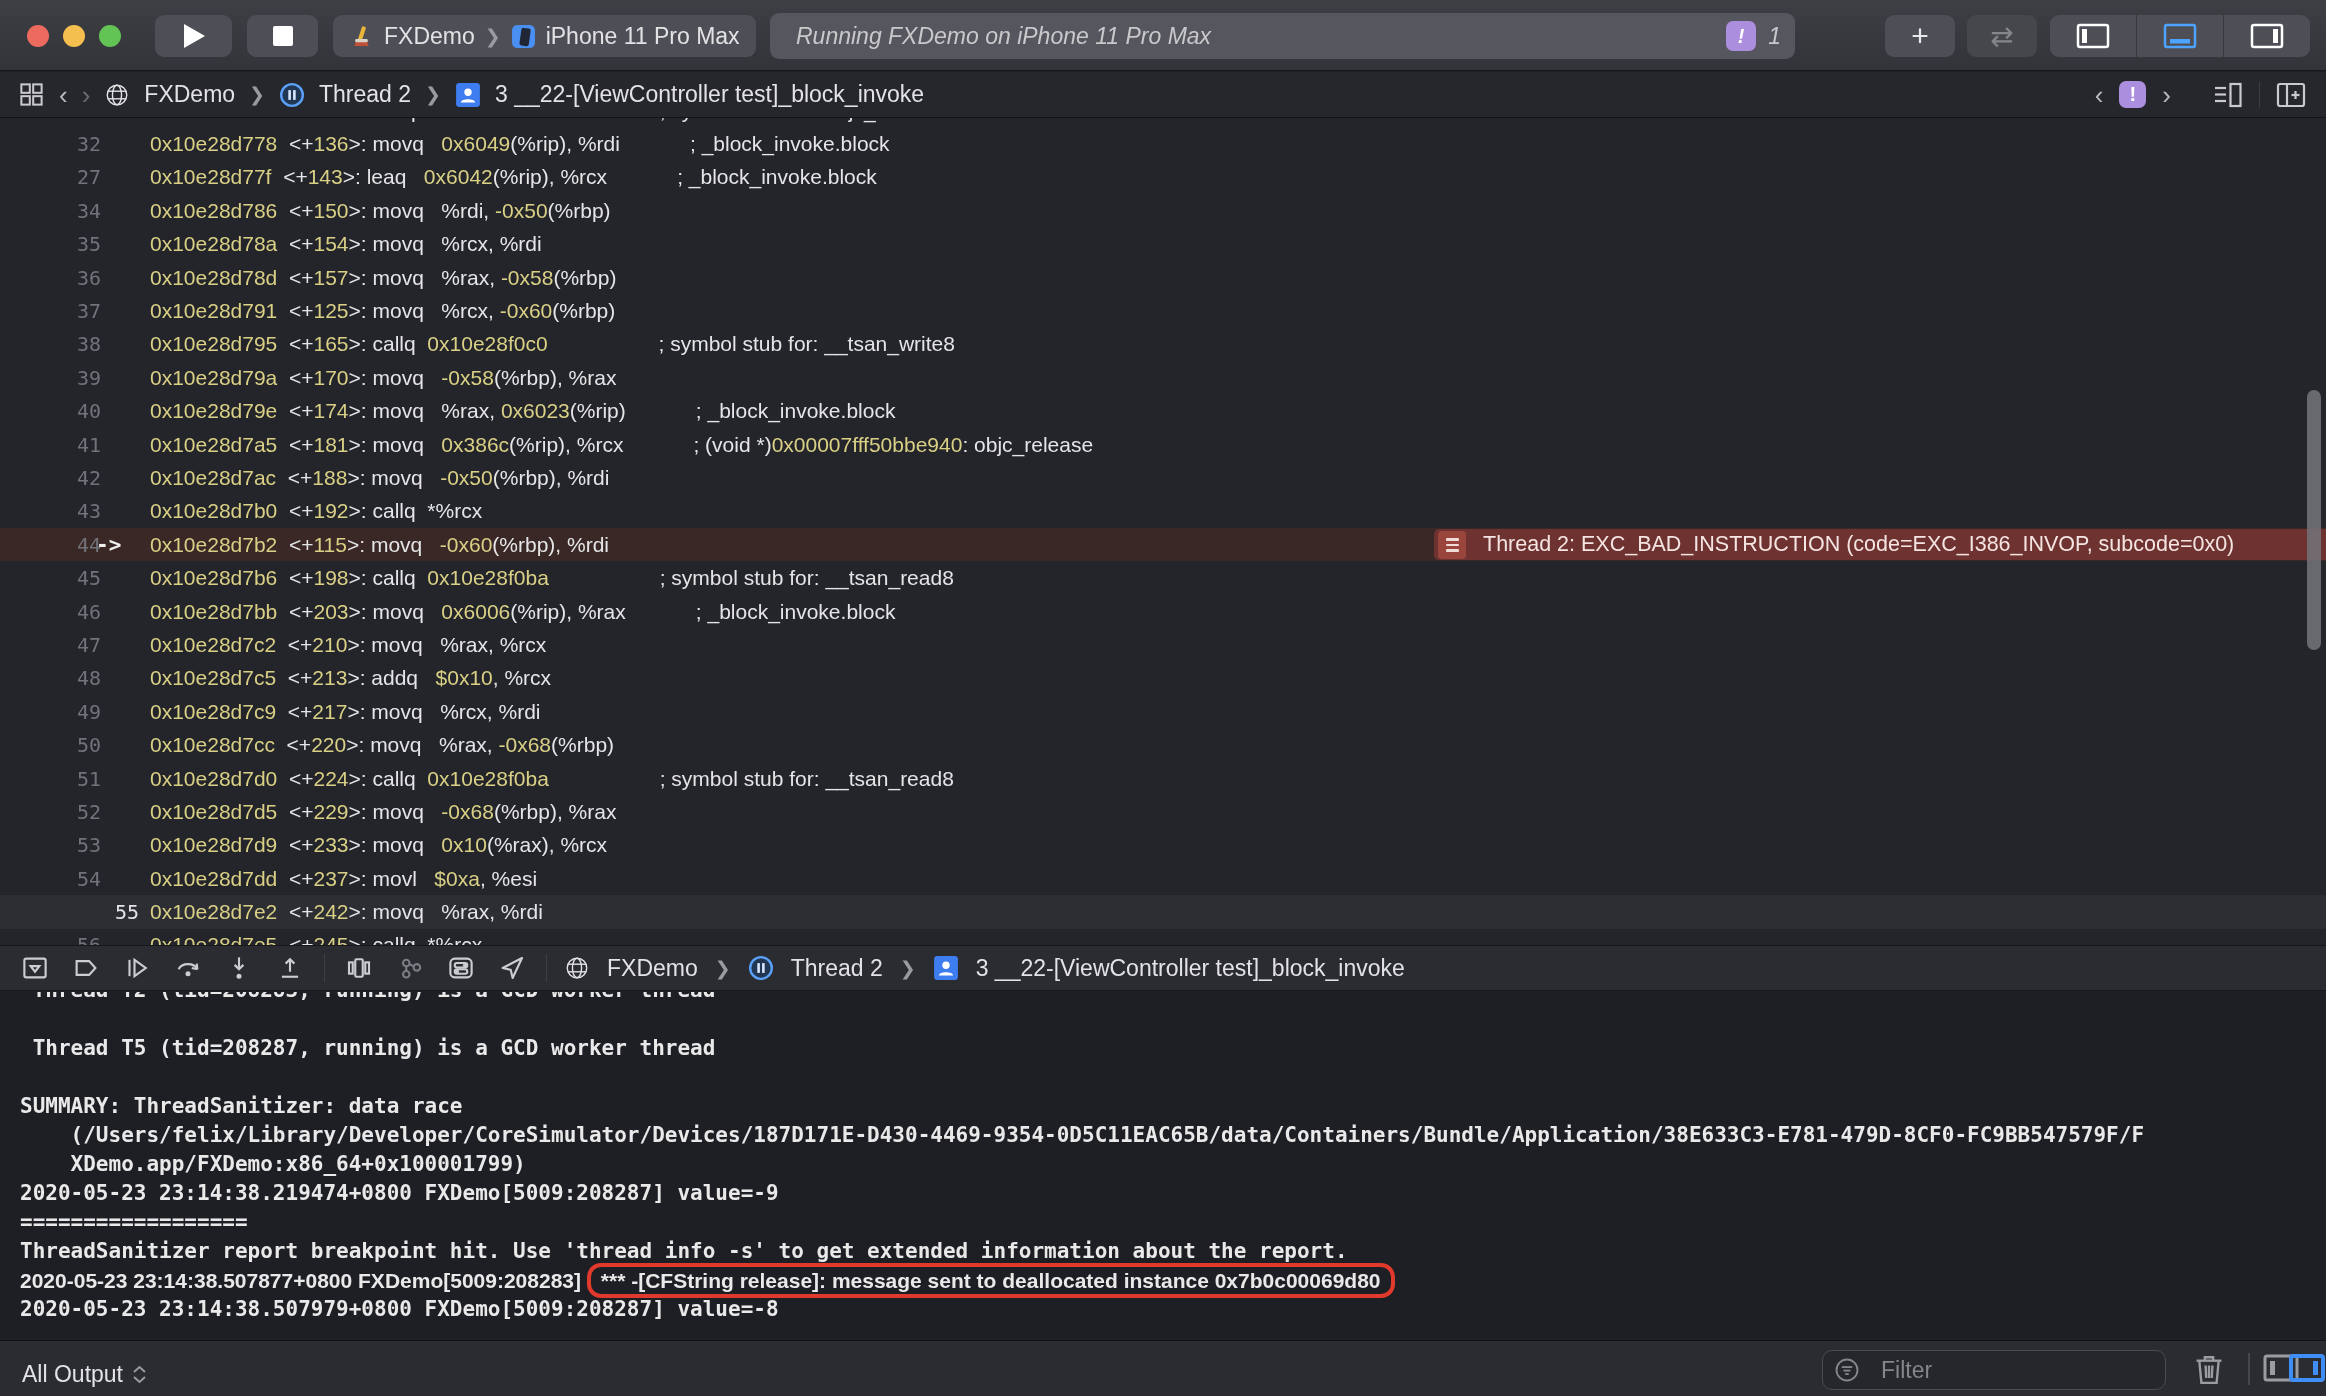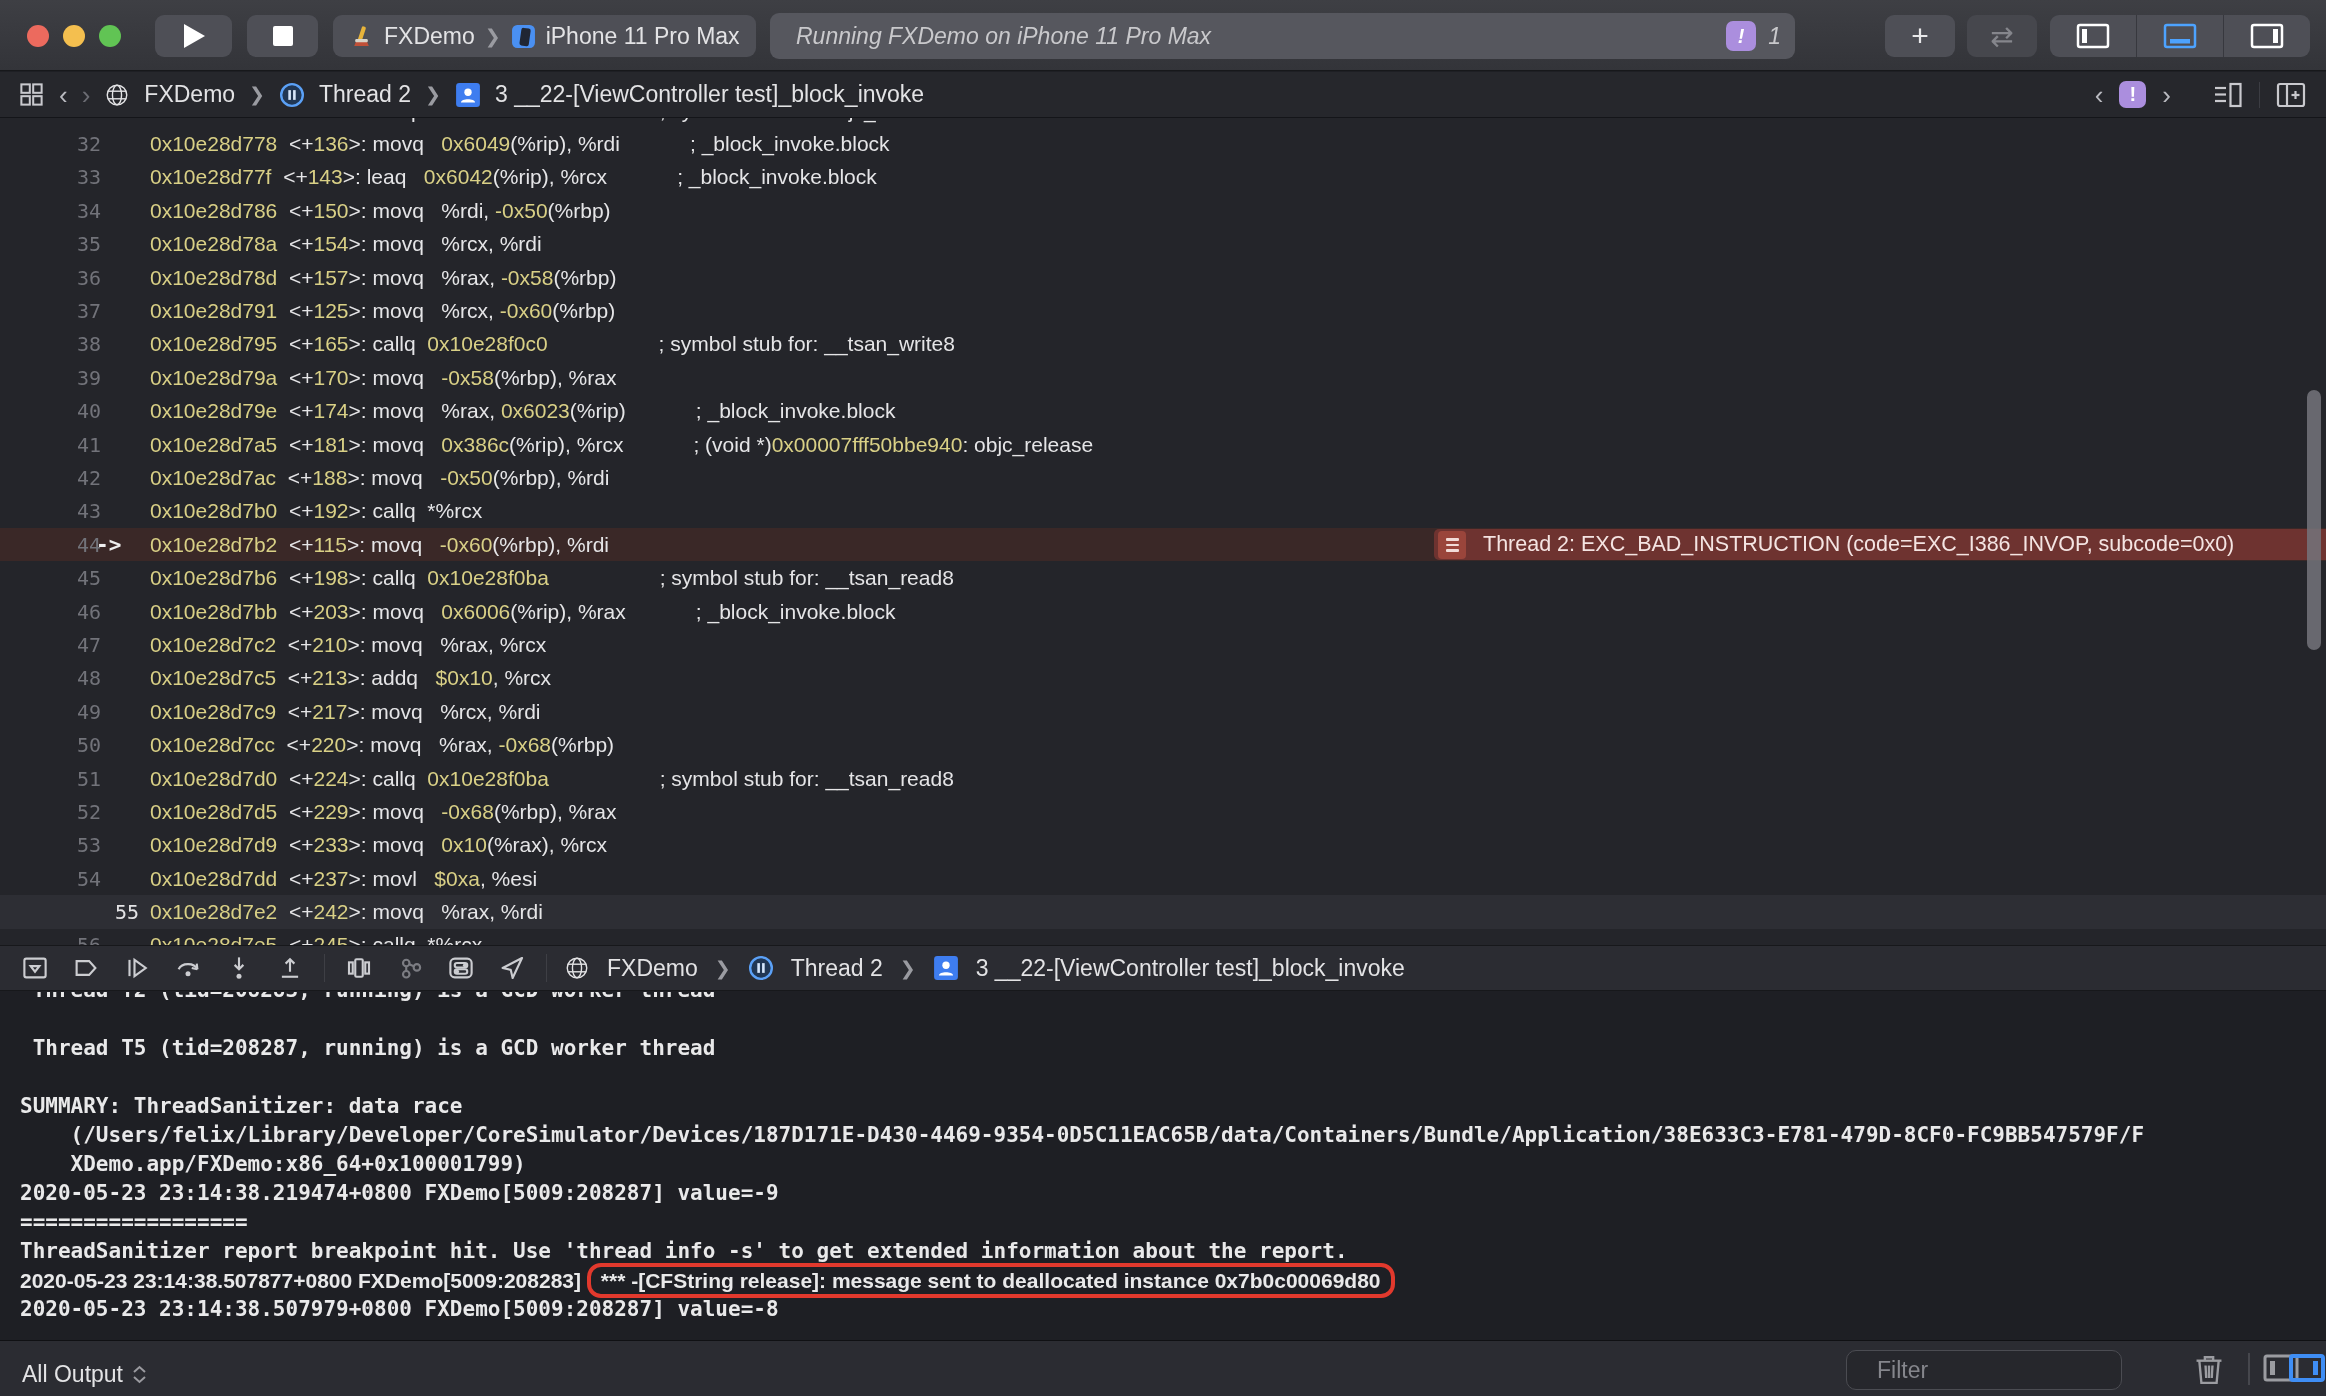--- a/index.html
+++ b/index.html
@@ -75,22 +75,22 @@
   
   .console{position:absolute;left:0;top:992px;width:100%;height:348px;background:var(--bg);overflow:hidden;}
   .cbody{margin-top:-16px;padding-left:20px;}
   .cline{font:bold 21px "DejaVu Sans Mono",monospace;color:#e9e9ea;white-space:pre;height:29px;line-height:29px;}
   .cline.green{color:var(--green);margin-top:48px;}
   .rbox{border:4px solid var(--red);border-radius:14px;padding:2px 10px;}
   
   .bottombar{position:absolute;left:0;top:1340px;width:100%;height:56px;background:var(--bar);
     border-top:1px solid #101114;display:flex;align-items:center;padding:11px 14px 0 22px;font-size:23px;}
   .updown{display:flex;flex-direction:column;margin-left:9px;gap:1px;}
-  .filter{position:absolute;left:1822px;top:9px;width:276px;height:40px;border:1.5px solid #4b4c52;
-    background:#26272c;border-radius:10px;display:flex;align-items:center;padding:0 10px;gap:20px;margin-left:24px;}
+  .filter{position:absolute;left:1822px;top:9px;width:344px;height:40px;border:1.5px solid #4b4c52;
+    background:#26272c;border-radius:10px;display:flex;align-items:center;padding:0 10px;gap:20px;}
   .filter input{background:transparent;border:none;outline:none;color:#ddd;font-size:23px;width:240px;}
   .filter input::placeholder{color:#85868c;}
   .trash{position:absolute;left:2192px;top:10px;}
   .bsep{position:absolute;left:2248px;top:12px;width:1.5px;height:32px;background:#46474d;}
   .paneL{position:absolute;left:2262px;top:12px;} .paneR{position:absolute;left:2288px;top:12px;}
   svg{display:block;}
 </style>
 </head>
 <body>
 <div id="root">
@@ -233,21 +233,21 @@
     <div class="codewrap" id="codewrap">
         <div class="row">
           <span class="ln">31</span>
           <span class="cd"><span class="y">0x10e28d773</span><span>  </span><span>&lt;+</span><span class="y">131</span><span>&gt;:</span><span> callq  </span><span class="y">0x10e28f124</span><span>                   </span><span>; symbol stub for: objc_retainBlock</span></span>
         </div>
         <div class="row">
           <span class="ln">32</span>
           <span class="cd"><span class="y">0x10e28d778</span><span>  </span><span>&lt;+</span><span class="y">136</span><span>&gt;:</span><span> movq   </span><span class="y">0x6049</span><span>(%rip), %rdi</span><span>            </span><span>; _block_invoke.block</span></span>
         </div>
         <div class="row">
-          <span class="ln">33</span>
+          <span class="ln">27</span>
           <span class="cd"><span class="y">0x10e28d77f</span><span>  </span><span>&lt;+</span><span class="y">143</span><span>&gt;:</span><span> leaq   </span><span class="y">0x6042</span><span>(%rip), %rcx</span><span>            </span><span>; _block_invoke.block</span></span>
         </div>
         <div class="row">
           <span class="ln">34</span>
           <span class="cd"><span class="y">0x10e28d786</span><span>  </span><span>&lt;+</span><span class="y">150</span><span>&gt;:</span><span> movq   </span><span>%rdi, </span><span class="y">-0x50</span><span>(%rbp)</span></span>
         </div>
         <div class="row">
           <span class="ln">35</span>
           <span class="cd"><span class="y">0x10e28d78a</span><span>  </span><span>&lt;+</span><span class="y">154</span><span>&gt;:</span><span> movq   </span><span>%rcx, %rdi</span></span>
         </div>

